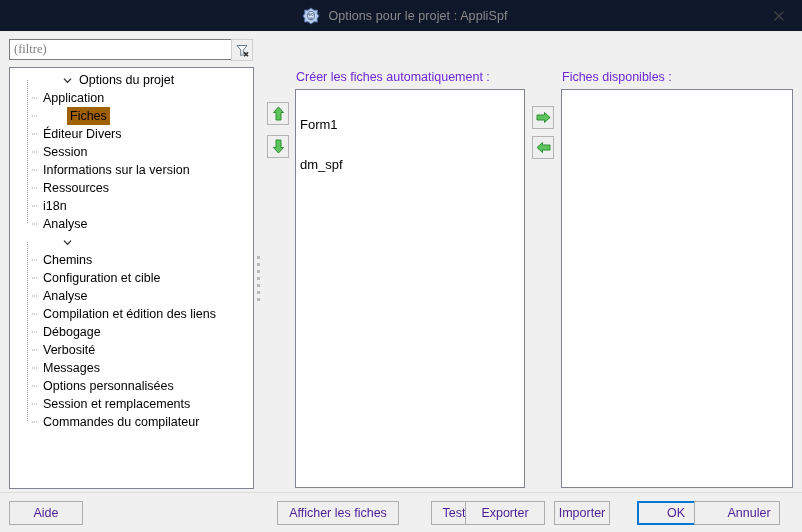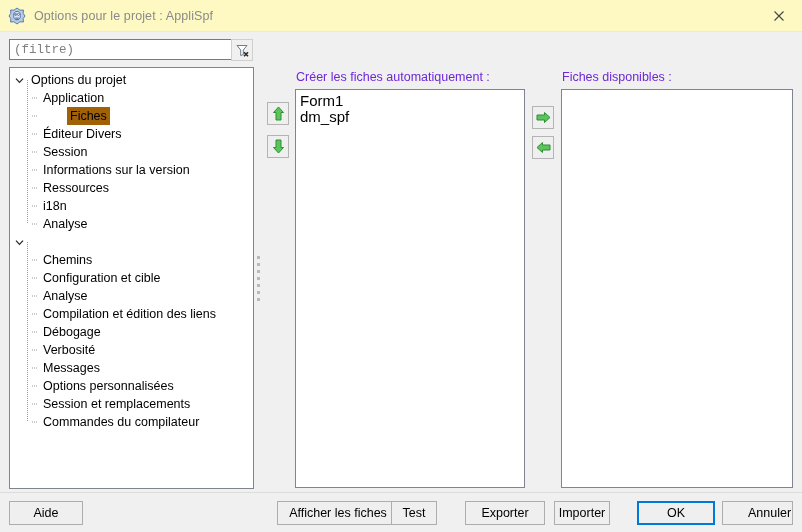--- a/index.html
+++ b/index.html
@@ -13,25 +13,26 @@
     font-family: "Liberation Sans", sans-serif;
     font-size: 12.5px;
     color: #000000;
     overflow: hidden;
     position: relative;
   }
 
   
   .titlebar {
     height: 31px;
-    background: #fef9c3;
+    background: #0f172a;
     border-bottom: 1px solid #e8e8e8;
     display: flex;
     align-items: center;
     position: relative;
+    justify-content: center;
   }
   .title-icon {
     width: 18px;
     height: 18px;
     margin-left: 8px;
     margin-right: 8px;
     flex: 0 0 auto;
     display: block;
   }
   .title-text {
@@ -68,21 +69,21 @@
     height: 23px;
   }
   .filter-input {
     position: absolute;
     left: 0; top: 0;
     width: 238px;
     height: 21px;
     box-sizing: border-box;
     border: 1px solid #7a7a7a;
     background: #ffffff;
-    font-family: Liberation Mono, monospace;
+    font-family: Liberation Serif, serif;
     font-size: 12.5px;
     color: #808080;
     padding: 0 4px;
     line-height: 19px;
     outline: none;
   }
   .filter-input::placeholder { color: #808080; opacity: 1; }
   .filter-clear-btn {
     position: absolute;
     left: 222px;
@@ -111,20 +112,21 @@
     overflow: hidden;
   }
   .tree-inner { padding: 3px 0 0 0; }
   .tree-row {
     height: 18px;
     display: flex;
     align-items: center;
     position: relative;
     white-space: nowrap;
     cursor: default;
+    padding-left: 48px;
   }
   .tree-row.child { padding-left: 12px; }
   .expander {
     width: 18px;
     height: 18px;
     display: flex;
     align-items: center;
     justify-content: center;
     flex: 0 0 auto;
     cursor: pointer;
@@ -189,24 +191,25 @@
     position: absolute;
     background: #ffffff;
     border: 1px solid #7f8490;
     box-sizing: border-box;
     overflow: hidden;
     padding: 3px 4px;
   }
   .listbox-mid { left: 295px; top: 57px; width: 230px; height: 399px; }
   .listbox-right { left: 561px; top: 57px; width: 232px; height: 399px; }
   .list-item {
-    font-size: 15px;
+    font-size: 13px;
     line-height: 16px;
     white-space: nowrap;
     cursor: default;
+    margin-top: 24px;
   }
 
   
   .arrow-btn {
     position: absolute;
     width: 22px;
     height: 23px;
     background: #efefef;
     border: 1px solid #b4b4b4;
     box-sizing: border-box;
@@ -268,34 +271,34 @@
   }
   .btn {
     position: absolute;
     top: 8px;
     height: 24px;
     background: #efefef;
     border: 1px solid #adadad;
     box-sizing: border-box;
     font-family: "Liberation Sans", sans-serif;
     font-size: 12.5px;
-    color: #000000;
+    color: #4c1d95;
     display: flex;
     align-items: center;
     justify-content: center;
     cursor: pointer;
     white-space: nowrap;
   }
   .btn-aide     { left: 9px;   width: 74px; }
   .btn-afficher { left: 277px; width: 122px; }
-  .btn-test     { left: 391px; width: 46px; }
+  .btn-test     { left: 431px; width: 46px; }
   .btn-exporter { left: 465px; width: 80px; }
   .btn-importer { left: 554px; width: 56px; }
   .btn-ok       { left: 637px; width: 78px; border: 2px solid #0078d7; }
-  .btn-annuler  { left: 722px; width: 71px; padding-left: 24px; }
+  .btn-annuler  { left: 694px; width: 86px; padding-left: 24px; }
 </style>
 </head>
 <body>
 
 <div class="titlebar">
   <svg class="title-icon" viewBox="0 0 18 18">
     <path d="M9 1 L12 3.2 L15.4 3 L15.2 6.4 L17 9 L15.2 11.6 L15.4 15 L12 14.8 L9 17 L6 14.8 L2.6 15 L2.8 11.6 L1 9 L2.8 6.4 L2.6 3 L6 3.2 Z" fill="#b9cbe8" stroke="#4a6fa5" stroke-width="0.9"></path>
     <ellipse cx="9" cy="8.6" rx="3.4" ry="4.2" fill="#dce7f5" stroke="#3d5f92" stroke-width="0.8"></ellipse>
     <circle cx="7.6" cy="7.4" r="1.05" fill="#ffffff" stroke="#33507c" stroke-width="0.7"></circle>
     <circle cx="10.4" cy="7.4" r="1.05" fill="#ffffff" stroke="#33507c" stroke-width="0.7"></circle>

